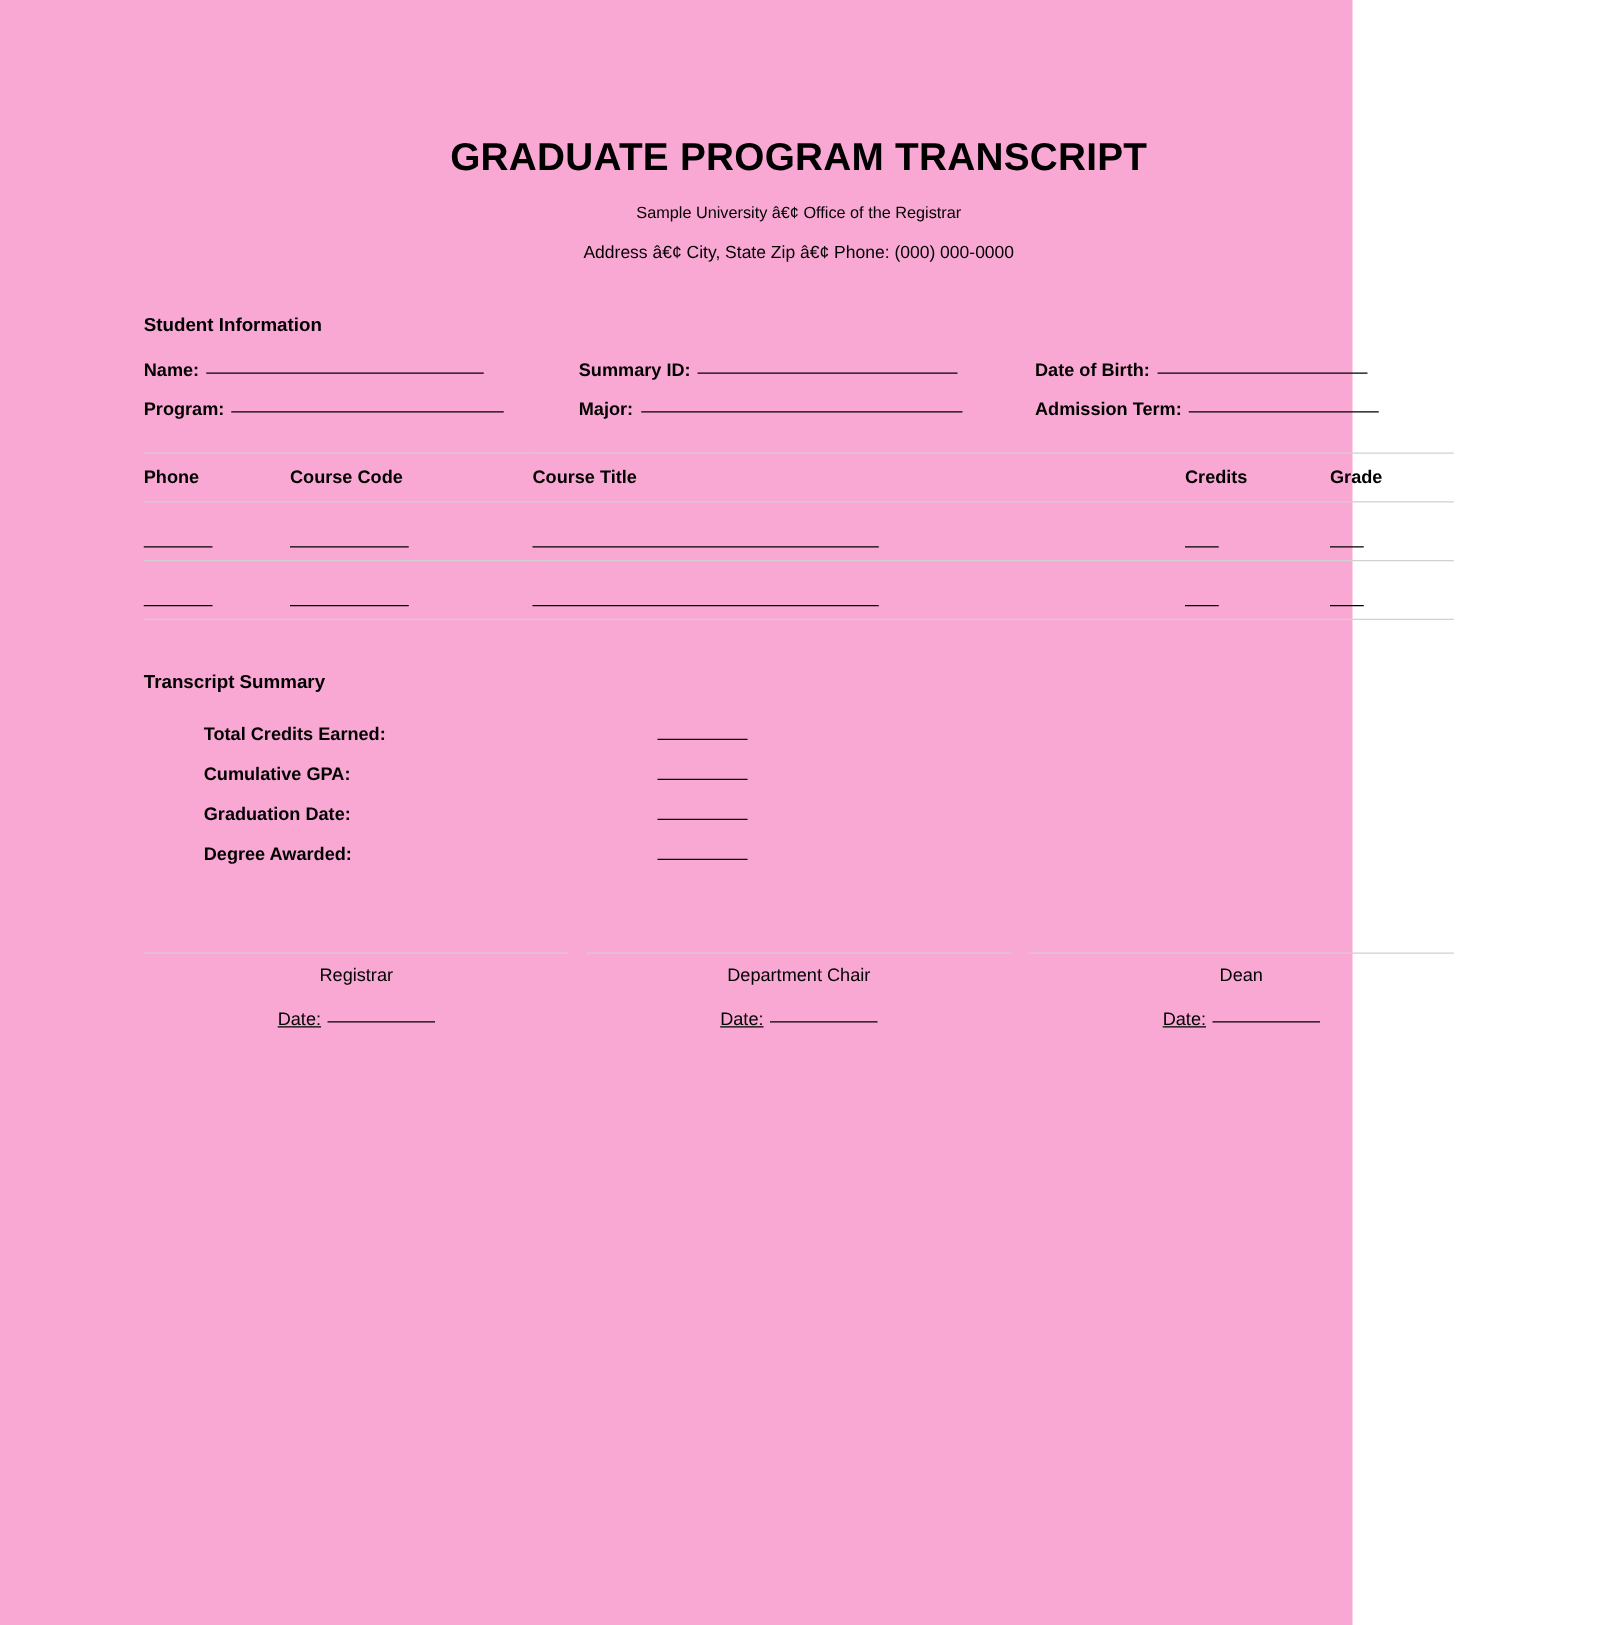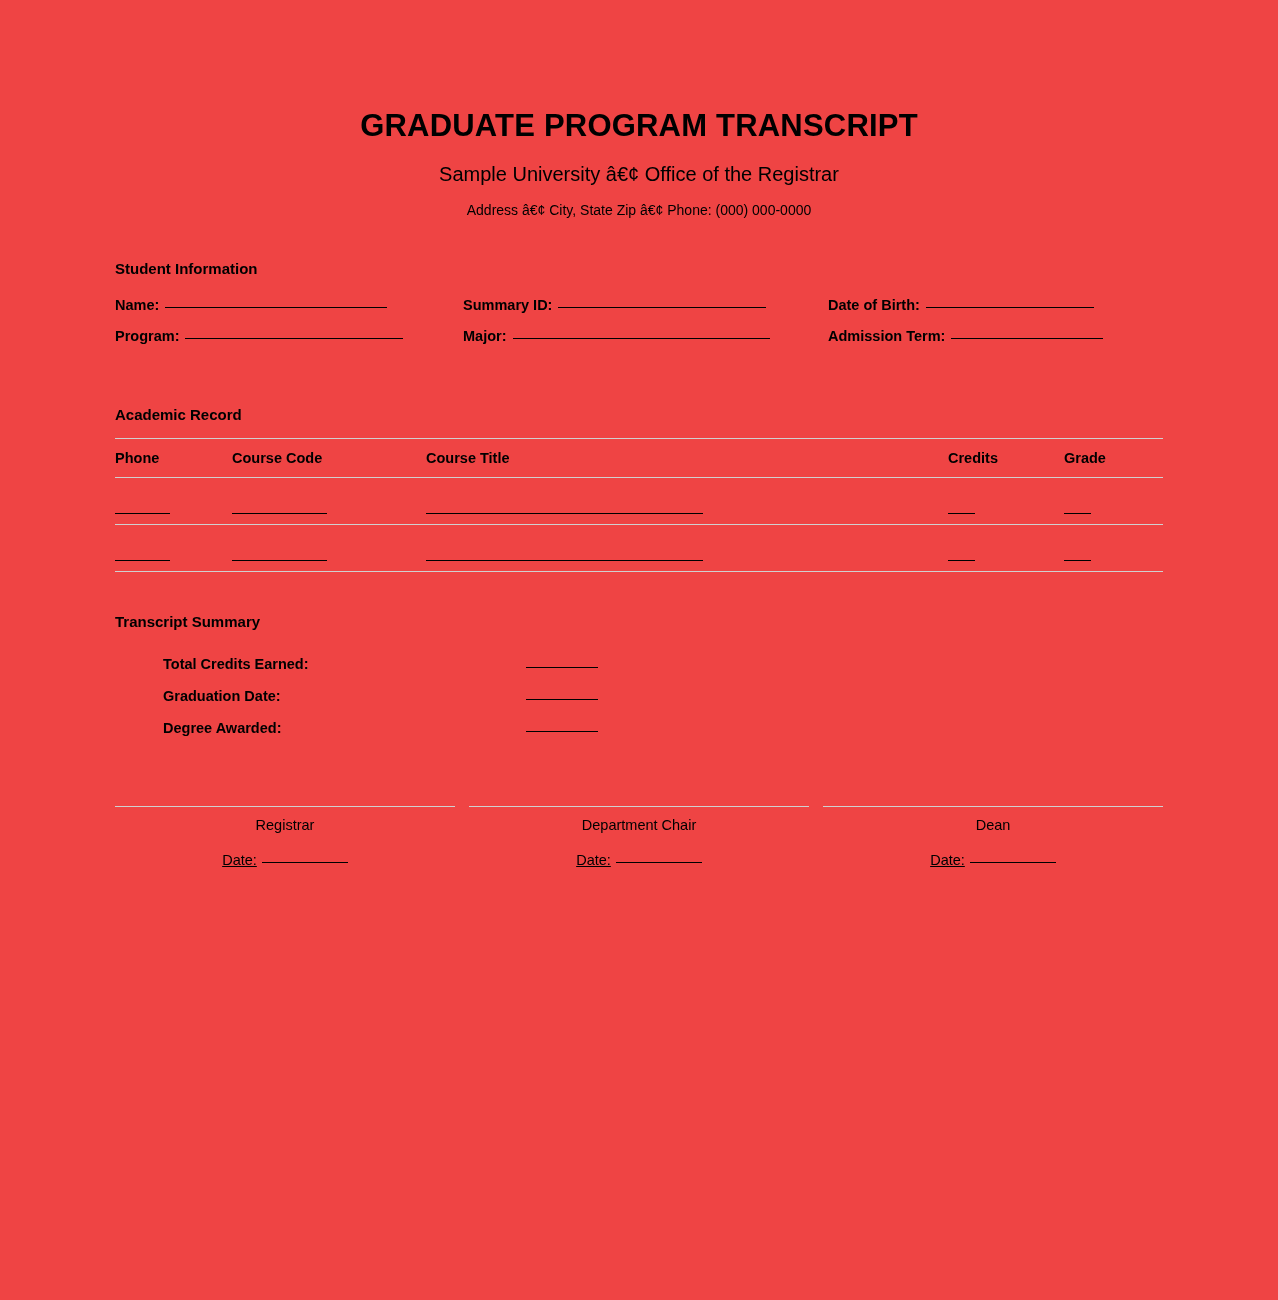--- a/index.html
+++ b/index.html
@@ -9,44 +9,44 @@
   }
   body {
     width: 1278px;
     height: 1300px;
     font-family: "Liberation Sans", sans-serif;
     color: #000000;
     overflow: hidden;
   }
   .page {
     position: relative;
-    width: 1278px;
+    width: 1082px;
     height: 1300px;
-    background: #ef4444;
+    background: #f9a8d4;
   }
   .content {
     position: absolute;
     left: 115px;
     top: 0;
     width: 1048px;
   }
 
   
   .doc-title {
     margin: 0;
     padding-top: 108px;
     text-align: center;
     font-size: 31px;
     font-weight: bold;
     letter-spacing: 0.2px;
     line-height: 1.15;
   }
   .doc-subtitle {
     text-align: center;
-    font-size: 20px;
+    font-size: 13px;
     font-weight: normal;
     margin-top: 18px;
     line-height: 1.2;
   }
   .doc-address {
     text-align: center;
     font-size: 14px;
     font-weight: normal;
     margin-top: 16px;
     line-height: 1.2;
@@ -226,21 +226,20 @@
         <div class="info-cell col-2">
           <span>Major:</span><span class="rule w-major"></span>
         </div>
         <div class="info-cell col-3">
           <span>Admission Term:</span><span class="rule w-admterm"></span>
         </div>
       </div>
 
     </div>
 
-    <div class="section-heading" id="academic-record-heading">Academic Record</div>
 
     <table class="record">
       <thead>
         <tr>
           <th class="c-term">Phone</th>
           <th class="c-code">Course Code</th>
           <th class="c-title">Course Title</th>
           <th class="c-cred">Credits</th>
           <th class="c-grade">Grade</th>
         </tr>
@@ -264,20 +263,24 @@
     </table>
 
     <div class="section-heading" id="summary-heading">Transcript Summary</div>
 
     <div class="summary-block">
       <div class="summary-row">
         <span class="summary-label">Total Credits Earned:</span>
         <span class="summary-value"></span>
       </div>
       <div class="summary-row">
+        <span class="summary-label">Cumulative GPA:</span>
+        <span class="summary-value"></span>
+      </div>
+      <div class="summary-row">
         <span class="summary-label">Graduation Date:</span>
         <span class="summary-value"></span>
       </div>
       <div class="summary-row">
         <span class="summary-label">Degree Awarded:</span>
         <span class="summary-value"></span>
       </div>
     </div>
 
     <div class="signatures">

